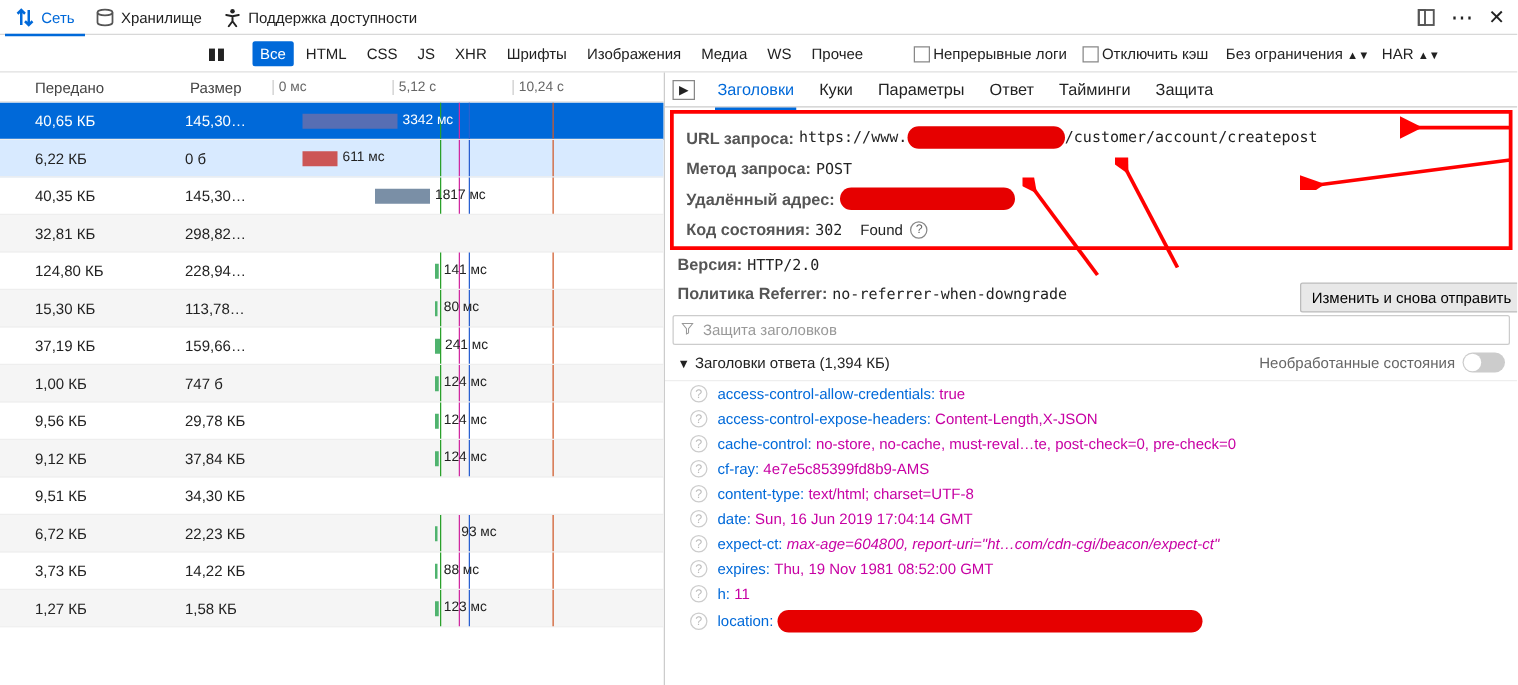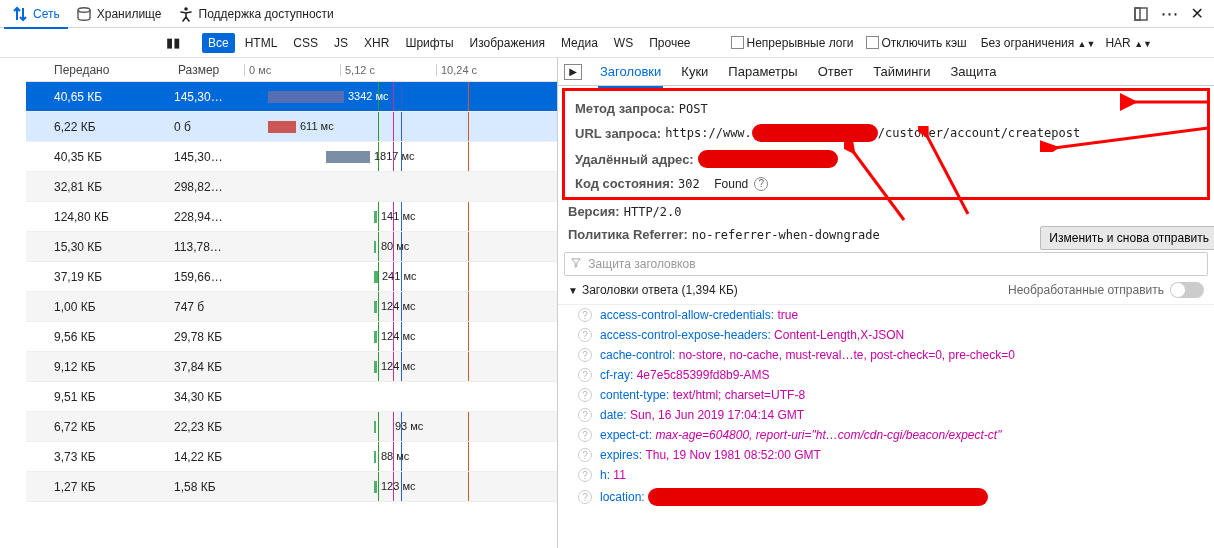--- a/index.html
+++ b/index.html
@@ -10,26 +10,26 @@
 .top-toolbar .tab-item.active { color: #0069d9; }
 .top-toolbar .tab-item.active::after { content:""; position:absolute; bottom:-1px; left:0; right:0; height:2px; background:#0069d9; }
 .top-toolbar .spacer { flex: 1; }
 .icon-svg { width: 16px; height: 16px; display: inline-block; }
 
 .filter-bar { display: flex; align-items: center; height: 30px; border-bottom: 1px solid #e0e0e0; padding-left: 160px; gap: 4px; }
 .pause-icon { width: 16px; font-size: 13px; padding: 0 6px;}
 .filter-btn { padding: 3px 6px; border-radius: 2px; font-size: 12px; cursor: pointer; }
 .filter-btn.active { background: #0069d9; color: #fff; }
 .filter-bar .gap { width:18px;}
-.chk-wrap { display: flex; align-items: flex-start; gap: 3px; padding-left: 8px; font-size: 12px;}
+.chk-wrap { display: flex; align-items: flex-end; gap: 3px; padding-left: 8px; font-size: 12px;}
 .chk { width: 13px; height: 13px; border: 1px solid #888; display:inline-block;}
 .limit-sel { margin-left: 10px; font-size: 12px;}
 .har-sel { margin-left: 6px; font-size:12px;}
 
-.main { display: flex; height: calc(100% - 58px); padding-left: 26px; }
+.main { display: flex; height: calc(100% - 58px); }
 .left { width: 532px; border-right: 1px solid #ccc; overflow: hidden; }
 .right { flex:1; display: flex; flex-direction: column; overflow: hidden; }
 
 .left-header { display: flex; height: 24px; align-items: center; font-size: 12px; color: #444; border-bottom: 1px solid #e0e0e0;}
 .left-header > div { padding: 0 4px; }
 .left-header .col-transfer { width:148px; padding-left:28px;}
 .left-header .col-size { width:66px;}
 .left-header .timeline-area { flex:1; display:flex; position:relative;}
 .left-header .tick { border-left: 1px solid #ccc; padding-left:4px; color:#666; font-size: 11px;}
 
@@ -319,26 +319,26 @@
       <span class="rtab">Параметры</span>
       <span class="rtab">Ответ</span>
       <span class="rtab">Тайминги</span>
       <span class="rtab">Защита</span>
     </div>
 
     <div class="right-scroll">
       <div style="position:relative">
       <div class="summary">
         <div class="summary-line">
+          <span class="lbl">URL запроса:</span>
+          <span class="val"><span>https://www.</span><span class="redact" style="width:126px"></span><span>/customer/account/createpost</span></span>
+        </div>
+        <div class="summary-line">
           <span class="lbl">Метод запроса:</span>
           <span class="val">POST</span>
-        </div>
-        <div class="summary-line">
-          <span class="lbl">URL запроса:</span>
-          <span class="val"><span>https://www.</span><span class="redact" style="width:126px"></span><span>/customer/account/createpost</span></span>
         </div>
         <div class="summary-line">
           <span class="lbl">Удалённый адрес:</span>
           <span class="redact" style="width:140px"></span>
         </div>
         <div class="summary-line">
           <span class="lbl">Код состояния:</span>
           <span class="val"><span>302</span>&nbsp;&nbsp;<span style="font-family:Arial">Found</span></span>
           <span class="help-circ">?</span>
         </div>
@@ -379,21 +379,21 @@
       <div class="filter-hdr">
         <svg class="funnel" viewBox="0 0 12 12">
             <path d="M1 1h10L7 6v4l-2 1V6z" fill="none" stroke="#999"></path>
           </svg>
         <span>Защита заголовков</span>
       </div>
 
       <div class="resp-hdr-row">
         <span><span style="font-size:10px;margin-right:4px">▼</span><span>Заголовки ответа (1,394 КБ)</span></span>
         <span class="tog-wrap">
-            <span>Необработанные отправить</span>
+            <span>Необработанные состояния</span>
             <span class="toggle"></span>
           </span>
       </div>
 
       <div class="hdr-list" id="hdr-list">
           <div class="hdr-item"><span class="q">?</span><span class="hn">access-control-allow-credentials:</span>&nbsp;<span class="hv">true</span></div>
           <div class="hdr-item"><span class="q">?</span><span class="hn">access-control-expose-headers:</span>&nbsp;<span class="hv">Content-Length,X-JSON</span></div>
           <div class="hdr-item"><span class="q">?</span><span class="hn">cache-control:</span>&nbsp;<span class="hv">no-store, no-cache, must-reval…te, post-check=0, pre-check=0</span></div>
           <div class="hdr-item"><span class="q">?</span><span class="hn">cf-ray:</span>&nbsp;<span class="hv">4e7e5c85399fd8b9-AMS</span></div>
           <div class="hdr-item"><span class="q">?</span><span class="hn">content-type:</span>&nbsp;<span class="hv">text/html; charset=UTF-8</span></div>

